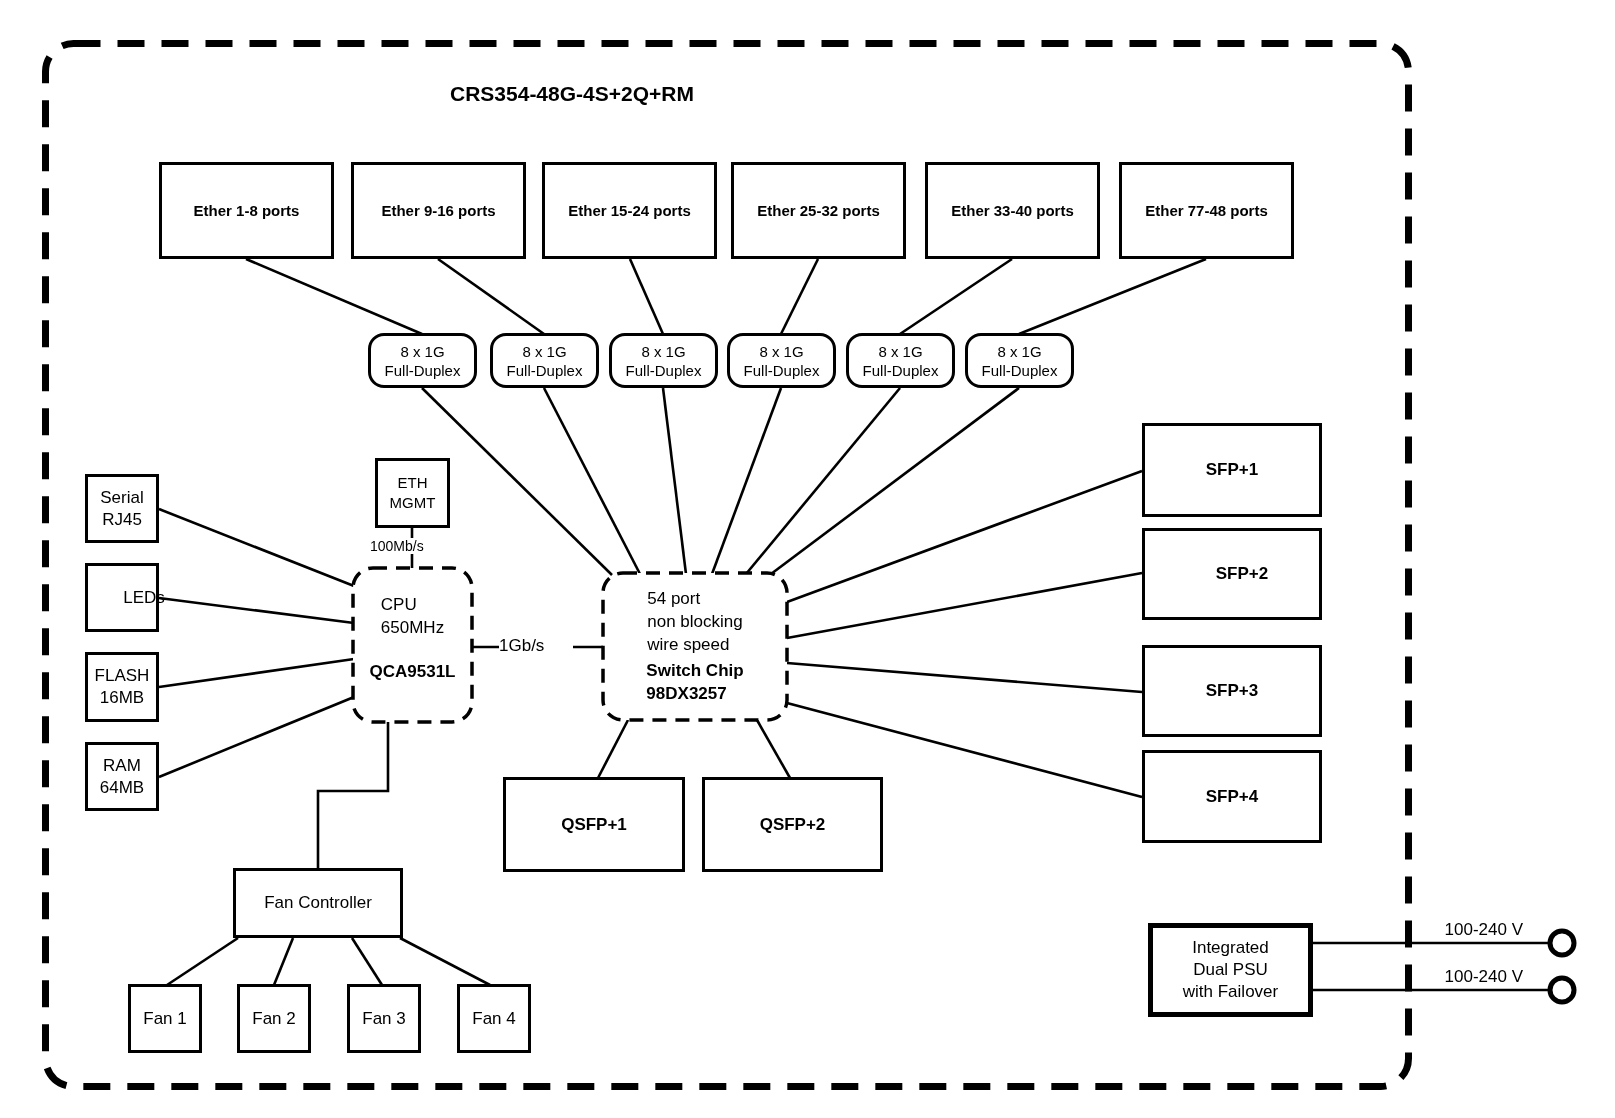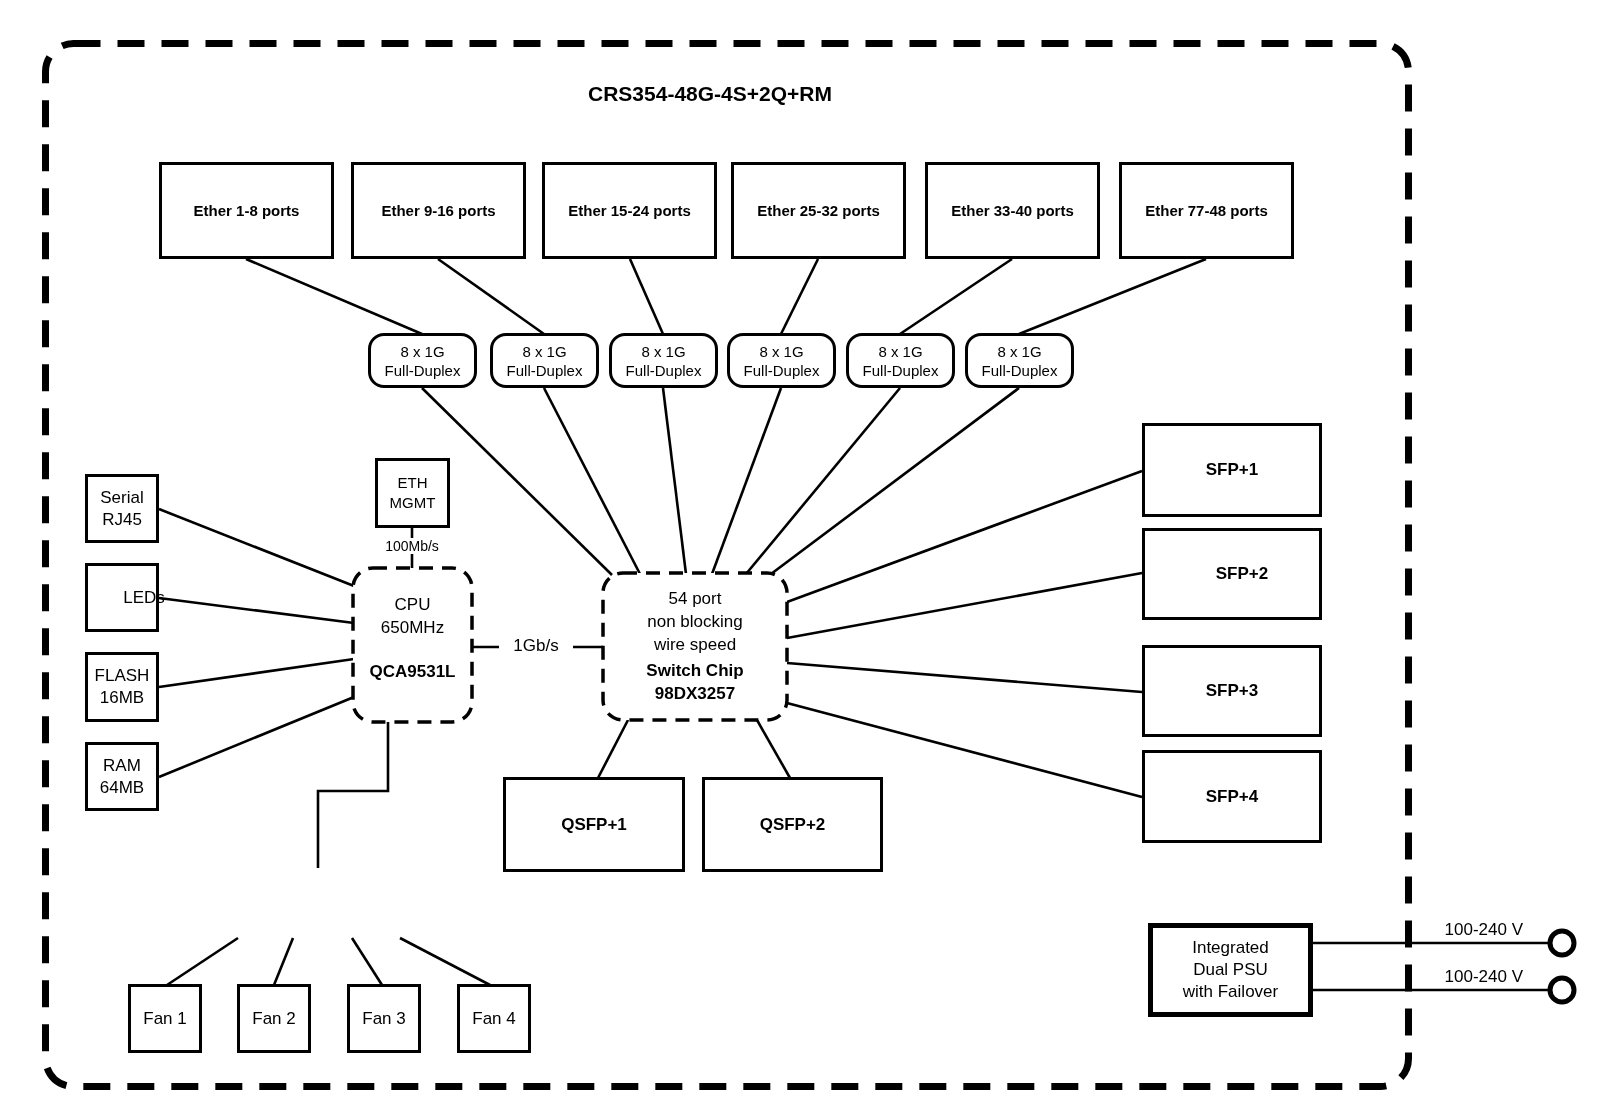--- a/index.html
+++ b/index.html
@@ -6,21 +6,21 @@
   .stage{position:relative;width:1615px;height:1118px;background:#fff;
          font-family:"Liberation Sans",sans-serif;color:#000;overflow:hidden;}
   svg.wires{position:absolute;left:0;top:0;width:1615px;height:1118px;}
   .box{position:absolute;box-sizing:border-box;border:3px solid #000;background:#fff;
        display:flex;align-items:center;justify-content:center;text-align:center;
        white-space:pre-line;font-size:17px;line-height:22px;z-index:2;}
   .b{font-weight:bold;}
   .eth{font-size:15px;font-weight:bold;line-height:19px;}
   .duplex{border-radius:16px;font-size:15px;line-height:19px;}
   .thick{border-width:5px;}
-  .txt{position:absolute;box-sizing:border-box;text-align:center;white-space:pre-line;z-index:2;}
+  .txt{position:absolute;box-sizing:border-box;text-align:left;white-space:pre-line;z-index:2;}
   .title{font-size:21px;font-weight:bold;}
   .bg{background:#fff;}
   .cpu-text{display:flex;flex-direction:column;align-items:center;padding-top:22px;
             font-size:17px;line-height:23px;}
   .cpu-text .model{margin-top:21px;font-weight:bold;}
   .sw-text{display:flex;flex-direction:column;align-items:center;padding-top:10px;
            font-size:17px;line-height:23px;}
   .sw-text .model{margin-top:3px;font-weight:bold;}
   .right{text-align:right;}
   .small{font-size:14px;}
@@ -136,20 +136,21 @@
   </div>
 
   <div class="box b" style="left:1142px;top:423px;width:180px;height:94px;">SFP+1</div>
   <div class="box b" style="left:1142px;top:528px;width:180px;height:92px;padding-left:20px;">SFP+2</div>
   <div class="box b" style="left:1142px;top:645px;width:180px;height:92px;">SFP+3</div>
   <div class="box b" style="left:1142px;top:750px;width:180px;height:93px;">SFP+4</div>
 
   <div class="box b" style="left:503px;top:777px;width:182px;height:95px;">QSFP+1</div>
   <div class="box b" style="left:702px;top:777px;width:181px;height:95px;">QSFP+2</div>
 
+  <div class="box" style="left:233px;top:868px;width:170px;height:70px;">Fan Controller</div>
   <div class="box" style="left:128px;top:984px;width:74px;height:69px;">Fan 1</div>
   <div class="box" style="left:237px;top:984px;width:74px;height:69px;">Fan 2</div>
   <div class="box" style="left:347px;top:984px;width:74px;height:69px;">Fan 3</div>
   <div class="box" style="left:457px;top:984px;width:74px;height:69px;">Fan 4</div>
 
   <div class="box thick" style="left:1148px;top:923px;width:165px;height:94px;">Integrated
 Dual PSU
 with Failover</div>
   <div class="txt right" style="left:1395px;top:920px;width:128px;font-size:17px;">100-240 V</div>
   <div class="txt right" style="left:1395px;top:967px;width:128px;font-size:17px;">100-240 V</div>

